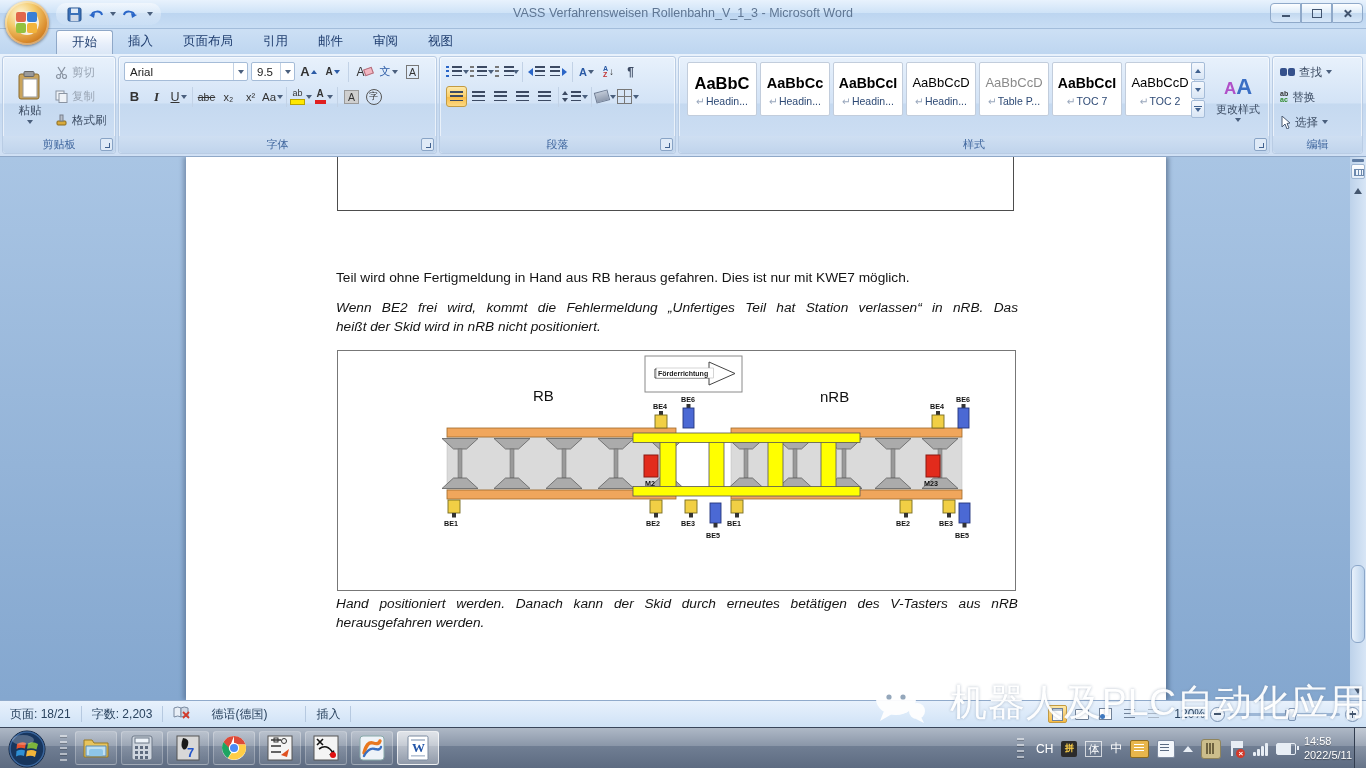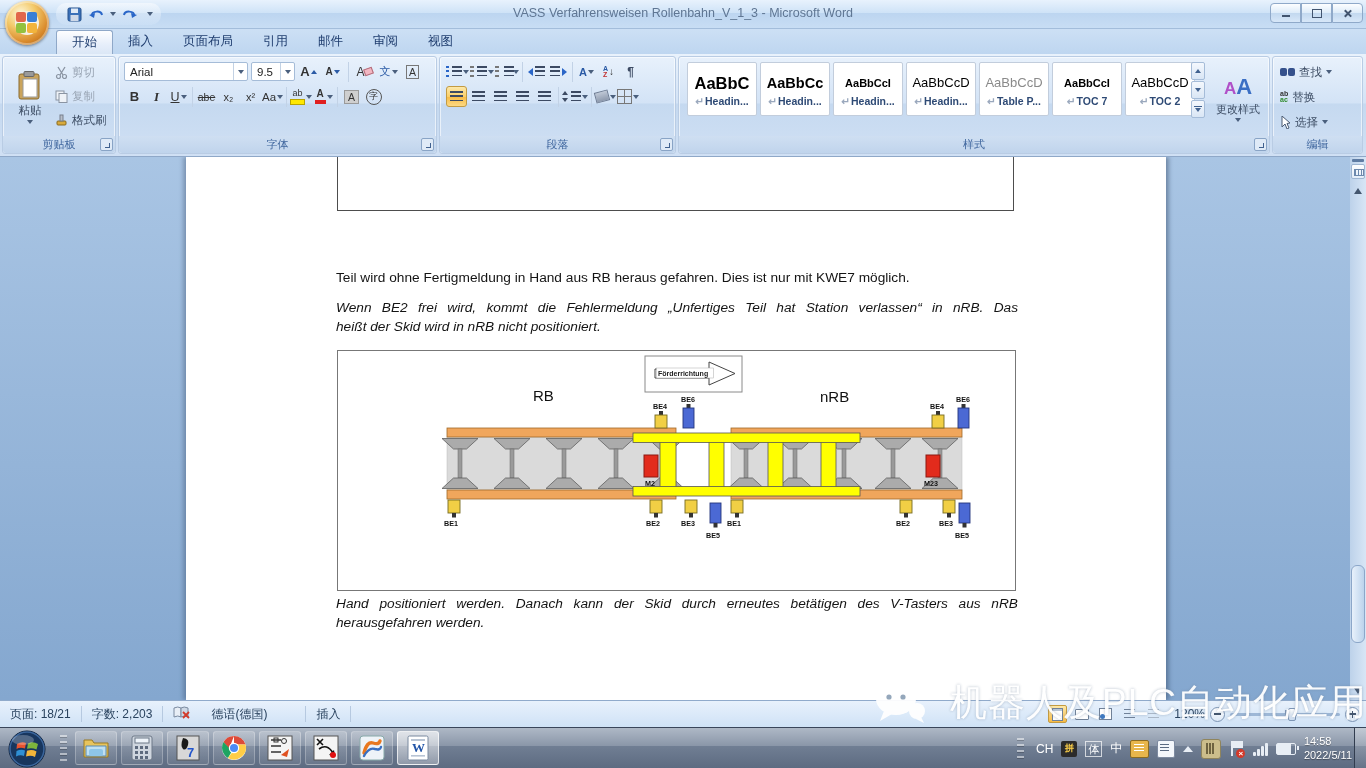--- a/index.html
+++ b/index.html
@@ -104,24 +104,24 @@
     background:linear-gradient(#777,#777) center/13px 1px no-repeat,linear-gradient(#777,#777) center/1px 13px no-repeat;}
   .bucket{width:12px;height:9px;background:linear-gradient(#bfc8d6,#8d99ad);border:1px solid #6d7a90;transform:rotate(-15deg);}
   
   #g-styles{left:678px;width:592px;}
   #styles-gallery{position:absolute;left:8px;top:5px;display:flex;gap:3px;}
   .style-item{width:68px;height:52px;background:#fff;border:1px solid #c2cddc;border-radius:2px;
     display:flex;flex-direction:column;align-items:center;justify-content:center;}
   .style-preview{color:#000;line-height:24px;white-space:nowrap;}
   .style-preview.b1{font-weight:bold;font-size:16.5px;}
   .style-preview.b2{font-weight:bold;font-size:14.5px;}
-  .style-preview.b3{font-weight:bold;font-size:11px;}
+  .style-preview.b3{font-weight:bold;font-size:14px;}
   .style-preview.r{font-size:13px;}
   .style-preview.lite{font-size:13px;color:#8a8a8a;}
-  .style-label{font-size:10.5px;color:#2e4a75;white-space:nowrap;font-weight:bold;}
+  .style-label{font-size:10.5px;color:#2e4a75;white-space:nowrap;}
   .style-label .pmark{color:#9aa8bd;margin-right:1px;}
   #styles-scroll{position:absolute;left:512px;top:5px;width:14px;display:flex;flex-direction:column;gap:1px;}
   .sbtn{height:16px;background:linear-gradient(#f4f8fd,#d9e6f5);border:1px solid #a5bcd8;border-radius:2px;
     display:flex;align-items:center;justify-content:center;flex-direction:column;}
   #change-styles{position:absolute;left:530px;top:4px;width:58px;height:76px;display:flex;flex-direction:column;
     align-items:center;justify-content:center;font-size:11px;color:#3c4c63;gap:1px;}
   .aa-ic{font-weight:bold;line-height:22px;}
   .aa1{color:#b050c8;font-size:17px;}
   .aa2{color:#3b6fc4;font-size:22px;}
   

